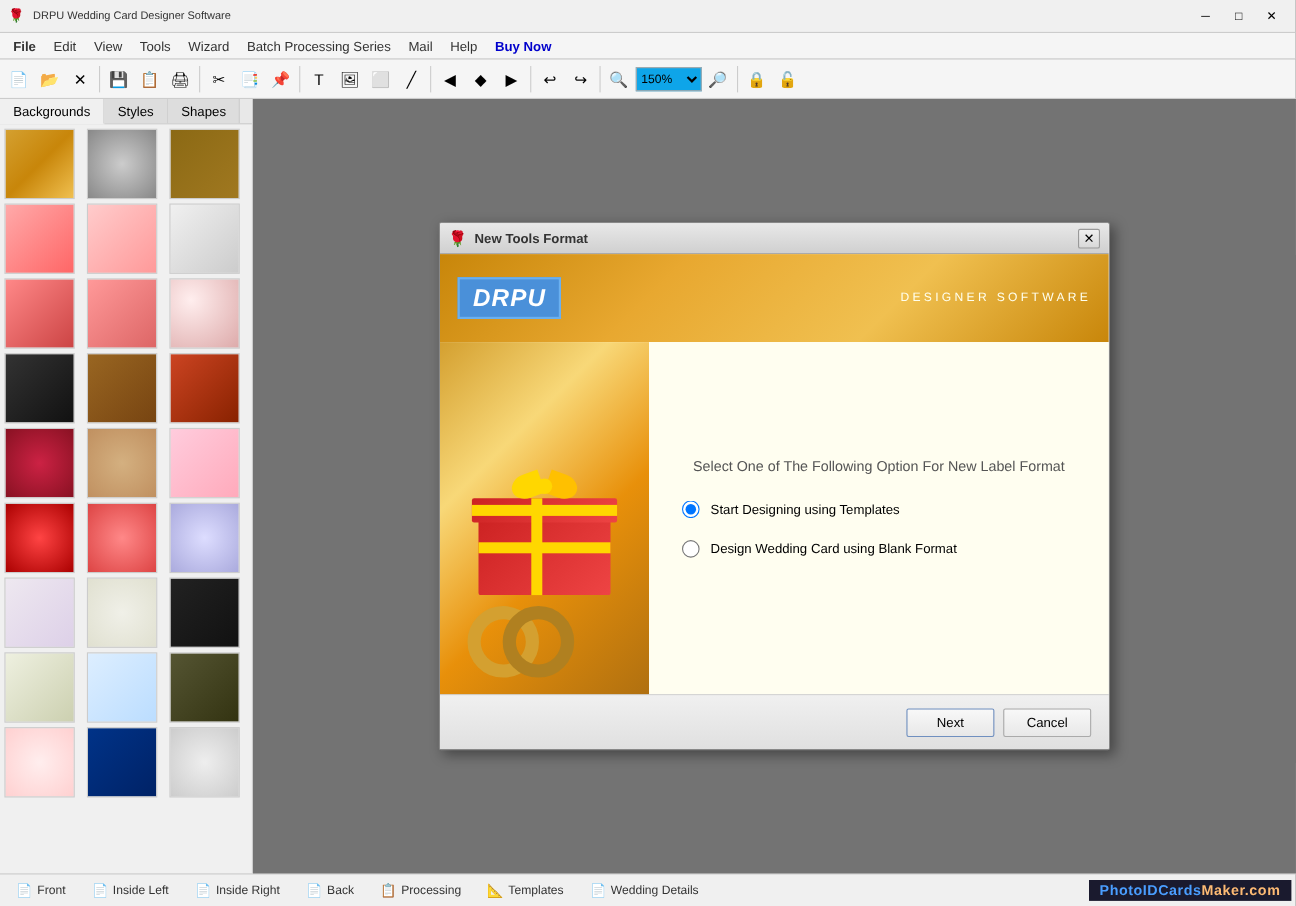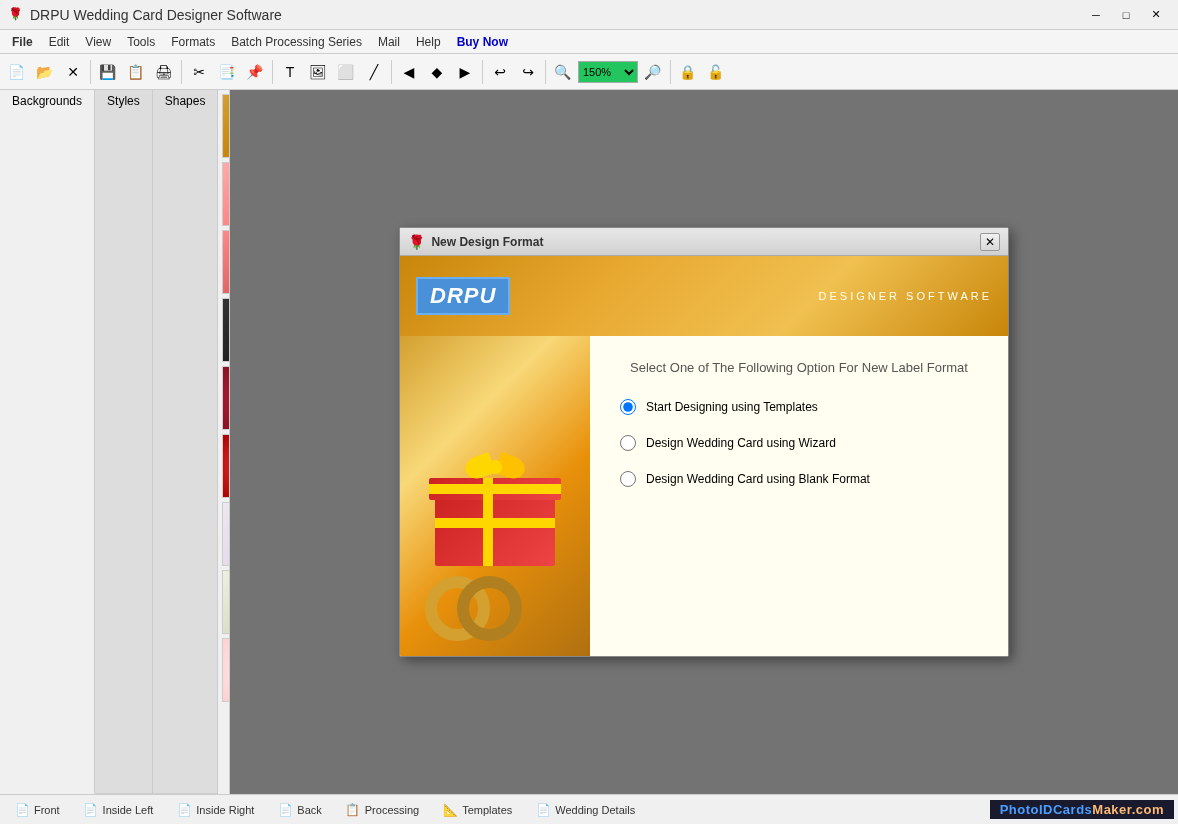--- a/index.html
+++ b/index.html
@@ -9,21 +9,21 @@
     #title-bar {
       background: #f0f0f0;
       height: 30px;
       display: flex;
       align-items: center;
       padding: 0 8px;
       border-bottom: 1px solid #ccc;
       user-select: none;
     }
     #title-bar .app-icon { width: 16px; height: 16px; margin-right: 6px; }
-    #title-bar .title-text { font-size: 14px; color: #333; flex: 1; }
+    #title-bar .title-text { font-size: 10px; color: #333; flex: 1; }
     #title-bar .win-controls { display: flex; gap: 2px; }
     #title-bar .win-btn {
       width: 28px; height: 20px; border: none; background: transparent; cursor: pointer; font-size: 11px; display: flex; align-items: center; justify-content: center;
     }
 
     
     #menu-bar {
       background: #f5f5f5;
       height: 24px;
       display: flex;
@@ -50,35 +50,35 @@
       border-bottom: 1px solid #ccc;
       display: flex;
       align-items: center;
       padding: 0 4px;
       gap: 2px;
     }
     .toolbar-btn {
       width: 26px; height: 26px; border: 1px solid transparent; background: transparent; cursor: pointer; display: flex; align-items: center; justify-content: center; font-size: 14px; border-radius: 2px;
     }
     .toolbar-sep { width: 1px; height: 24px; background: #ccc; margin: 0 2px; }
-    .zoom-select { width: 60px; height: 22px; font-size: 11px; border: 1px solid #aaa; background: #22c55e; }
+    .zoom-select { width: 60px; height: 22px; font-size: 11px; border: 1px solid #aaa; background: #0ea5e9; }
 
     
     #main-layout {
       display: flex;
       height: calc(824px - 30px - 24px - 36px - 30px);
     }
 
     
     #left-panel {
       width: 230px;
       background: #f0f0f0;
       border-right: 1px solid #ccc;
       display: flex;
-      flex-direction: row;
+      flex-direction: column;
     }
     #panel-tabs {
       display: flex;
       border-bottom: 1px solid #ccc;
       background: #e8e8e8;
     }
     .panel-tab {
       padding: 4px 12px;
       cursor: pointer;
       font-size: 12px;
@@ -191,21 +191,21 @@
       align-items: flex-end;
       justify-content: center;
     }
 
     #dialog-options {
       flex: 1;
       padding: 24px 30px;
       background: #fffef0;
       display: flex;
       flex-direction: column;
-      justify-content: flex-start;
+      justify-content: center;
     }
     #dialog-options .select-title {
       font-size: 13px;
       color: #555;
       margin-bottom: 24px;
       text-align: center;
     }
     .radio-option {
       display: flex;
       align-items: center;
@@ -308,21 +308,21 @@
     <button class="win-btn">□</button>
     <button class="win-btn close">✕</button>
   </div>
 </div>
 
 <div id="menu-bar">
   <div class="menu-item bold">File</div>
   <div class="menu-item">Edit</div>
   <div class="menu-item">View</div>
   <div class="menu-item">Tools</div>
-  <div class="menu-item">Formats</div>
+  <div class="menu-item">Wizard</div>
   <div class="menu-item">Batch Processing Series</div>
   <div class="menu-item">Mail</div>
   <div class="menu-item">Help</div>
   <div class="menu-item buy-now">Buy Now</div>
 </div>
 
 <div id="toolbar">
   <button class="toolbar-btn">📄</button>
   <button class="toolbar-btn">📂</button>
   <button class="toolbar-btn">✕</button>
@@ -401,21 +401,21 @@
     </div>
   </div>
 
   <div id="canvas-area">
 
     <div id="dialog-overlay">
       <div id="dialog">
 
         <div id="dialog-titlebar">
           <span class="dlg-icon">🌹</span>
-          <span class="dlg-title">New Design Format</span>
+          <span class="dlg-title">New Tools Format</span>
           <button class="dlg-close">✕</button>
         </div>
 
         <div id="dialog-header">
           <div class="drpu-logo">DRPU</div>
           <div class="wedding-title">
             <span class="wt2">DESIGNER SOFTWARE</span>
           </div>
         </div>
 
@@ -447,32 +447,32 @@
           </div>
 
           <div id="dialog-options">
             <div class="select-title">Select One of The Following Option For New Label Format</div>
 
             <label class="radio-option selected">
               <input type="radio" name="design-option" checked="" style="">
               <span>Start Designing using Templates</span>
             </label>
 
-            <label class="radio-option">
-              <input type="radio" name="design-option" style="">
-              <span>Design Wedding Card using Wizard</span>
-            </label>
 
             <label class="radio-option">
               <input type="radio" name="design-option" style="">
               <span>Design Wedding Card using Blank Format</span>
             </label>
           </div>
         </div>
 
+        <div id="dialog-footer">
+          <button class="dlg-btn primary">Next</button>
+          <button class="dlg-btn">Cancel</button>
+        </div>
 
       </div>
     </div>
 
   </div>
 </div>
 
 <div id="bottom-tabs">
   <div class="bottom-tab">
     <span class="tab-icon">📄</span>

